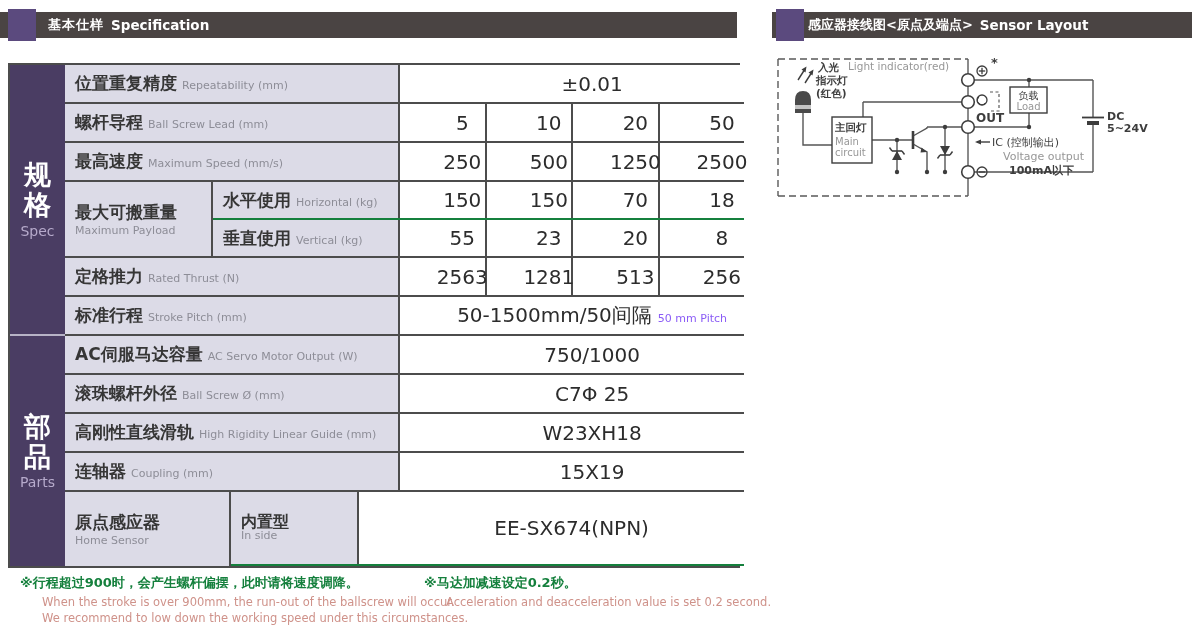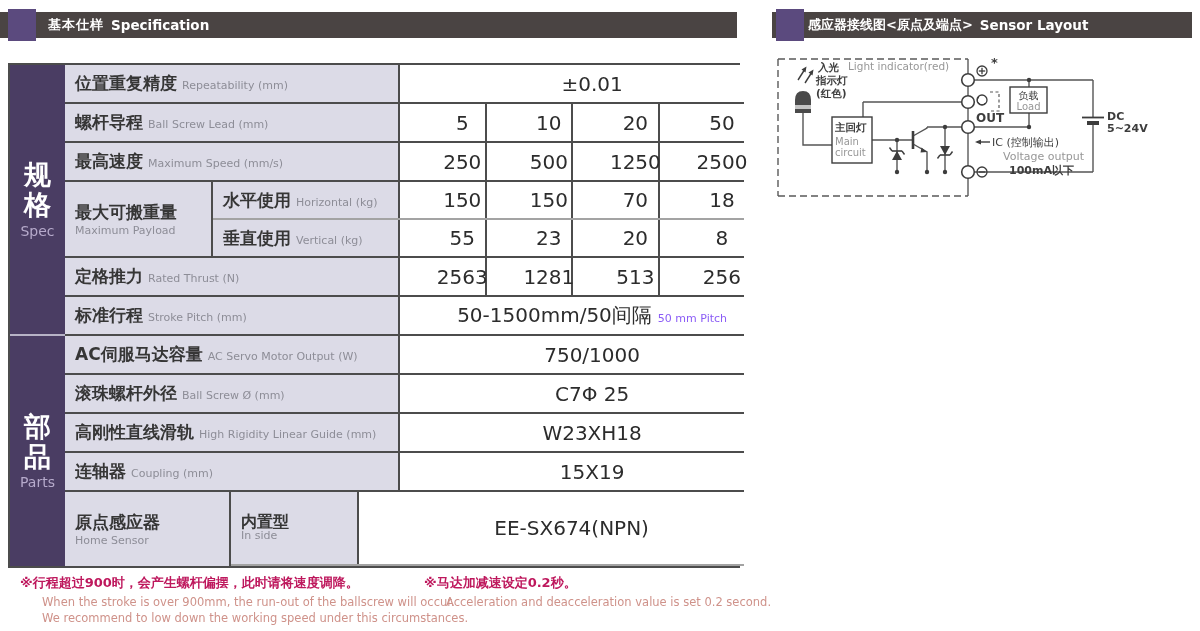--- a/index.html
+++ b/index.html
@@ -39,29 +39,29 @@
   .lcell .en{font-size:11px;color:#8d8d97;margin-left:5px;white-space:nowrap;padding-top:4px;}
   .lcell.stack{flex-direction:column;align-items:flex-start;justify-content:center;}
   .lcell.stack .en{margin-left:0;padding-top:0;line-height:1.2;}
   .vcell{box-sizing:border-box;background:#fff;border-right:2px solid #4c4c4c;
          display:flex;align-items:center;justify-content:center;flex:1;
          font-size:20px;color:#2c2c2c;min-width:0;padding-left:40px;}
   .vcell:last-child{border-right:none;}
   .vcell .sub{font-size:11px;color:#8b5cf6;margin-left:6px;padding-top:5px;}
   .subcol{flex:1;display:flex;flex-direction:column;min-width:0;}
   .subrow{flex:1;display:flex;min-height:0;}
-  .subrow:first-child{border-bottom:2px solid #a3a3a3;text-align:right;}
+  .subrow:first-child{border-bottom:2px solid #15803d;text-align:right;}
   .lcell.w148{width:148px;} .lcell.w187{width:187px;}
   .lcell.w207{width:166px;} .lcell.w128{width:128px;}
   .lcell .zh2{font-size:16px;font-weight:600;color:#363636;line-height:1.05;}
   .lcell .en2{font-size:11px;color:#8d8d97;line-height:1.1;}
 
   
   .fnote{position:absolute;font-size:12.5px;}
-  .fnote .zh{color:#be185d;font-weight:700;font-size:13px;}
+  .fnote .zh{color:#15803d;font-weight:700;font-size:13px;}
   .fnote .en{color:#cf928a;font-size:11.5px;margin-left:22px;margin-top:2.5px;}
   .fnote-left{left:20px;top:574px;}
   .fnote-right{left:424px;top:574px;}
 
   
   .diagram{position:absolute;left:772px;top:50px;width:424px;height:152px;}
   svg text{font-family:"DejaVu Sans","Liberation Sans",sans-serif;}
   .dk{fill:#3d3d3d;} .gy{fill:#979797;}
 </style>
 </head>

